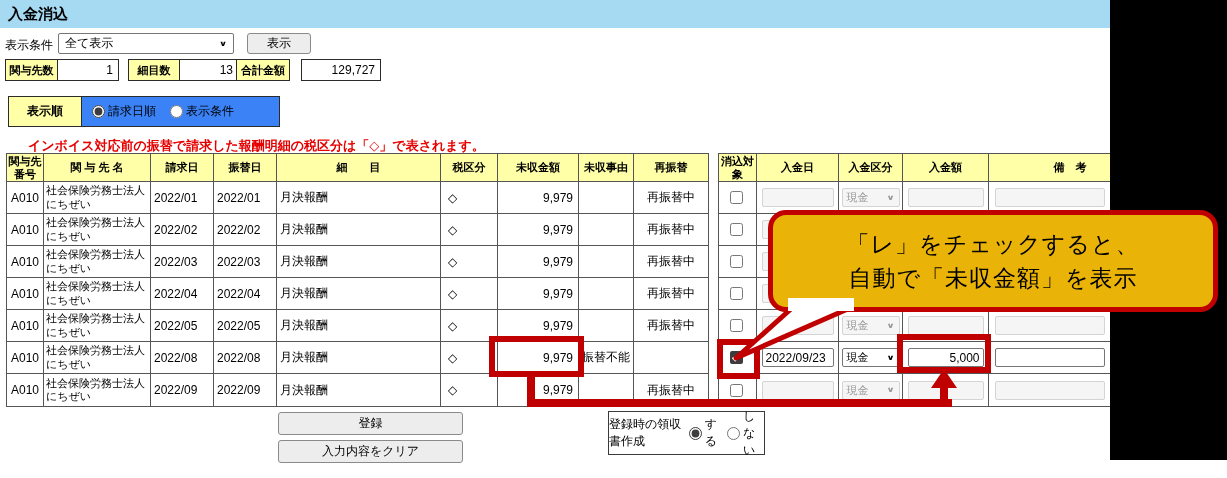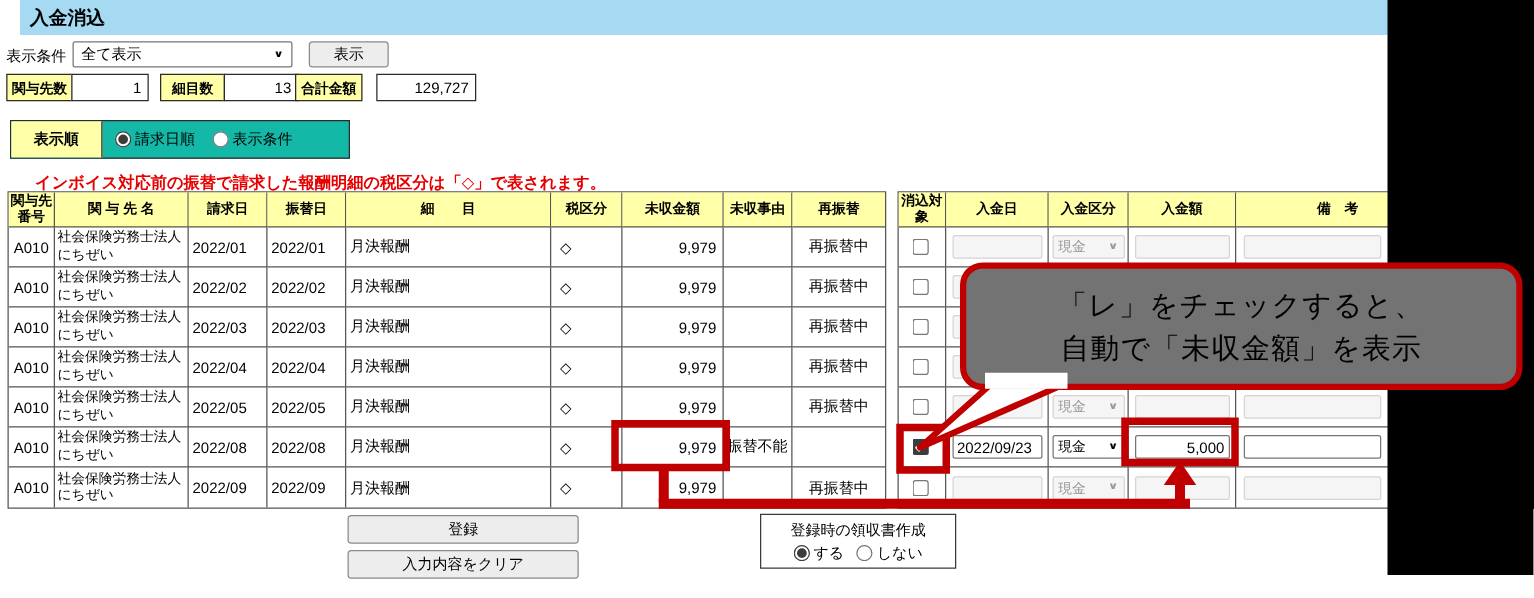--- a/index.html
+++ b/index.html
@@ -8,40 +8,40 @@
     --annotation-red:#c00000;
     --warning-red:#e60000;
     --grid:#555;
   }
   html,body{margin:0;padding:0;background:#fff;}
   #app{
     position:relative;width:1227px;height:478px;overflow:hidden;background:#fff;
     font-family:"Liberation Sans","DejaVu Sans",sans-serif;color:#000;
   }
   
-  .titlebar{position:absolute;left:16px;top:0;width:1110px;height:28px;background:var(--header-blue);
+  .titlebar{position:absolute;left:0;top:0;width:1110px;height:28px;background:var(--header-blue);
     display:flex;align-items:center;padding-left:8px;box-sizing:border-box;font-size:15px;font-weight:bold;}
   .blackbar{position:absolute;left:1110px;top:0;width:117px;height:460px;background:#000;z-index:50;}
   
   .flabel{position:absolute;left:5px;top:37px;font-size:12px;}
   .topselect{position:absolute;left:58px;top:33px;width:176px;height:21px;background:#fff;
     border:1px solid #767676;box-sizing:border-box;display:flex;align-items:center;
     justify-content:space-between;padding:0 6px;font-size:12px;border-radius:2px;}
   .chev{font-size:10px;line-height:1;transform:scaleY(.75);font-weight:bold;}
   .btn{position:absolute;background:#ededed;border:1px solid #8a8a8a;border-radius:3px;
     font-size:12px;display:flex;align-items:center;justify-content:center;box-sizing:border-box;cursor:default;}
   #show-btn{left:247px;top:33px;width:64px;height:21px;}
   
   .sumlabel{position:absolute;height:22px;background:var(--accent-yellow);border:1px solid #2b2b2b;
     font-weight:bold;font-size:11px;display:flex;align-items:center;justify-content:center;box-sizing:border-box;}
   .sumval{position:absolute;height:22px;background:#fff;border:1px solid #2b2b2b;font-size:12px;
     display:flex;align-items:center;justify-content:flex-end;padding-right:5px;box-sizing:border-box;}
   
   .sortbox{position:absolute;left:8px;top:96px;width:272px;height:31px;border:1px solid #2b2b2b;
-    box-sizing:border-box;display:flex;background:#14b8a6;}
+    box-sizing:border-box;display:flex;background:#3b82f6;}
   .sort-label{width:72px;background:var(--accent-yellow);border-right:1px solid #2b2b2b;
     display:flex;align-items:center;justify-content:center;font-size:12px;font-weight:bold;}
   .sort-opts{flex:1;display:flex;align-items:center;padding-left:10px;gap:14px;font-size:12px;}
   input[type=radio],input[type=checkbox]{accent-color:#3c3c3c;width:13px;height:13px;margin:0 3px 0 0;}
   .radio-item{display:flex;align-items:center;}
   .rednote{position:absolute;color:var(--warning-red);font-weight:bold;font-size:13px;white-space:nowrap;}
   
   .tbl{position:absolute;top:153px;border:1px solid var(--grid);background:#fff;box-sizing:content-box;}
   #ltable{left:6px;width:701px;}
   #rtable{left:718px;width:432px;}
@@ -66,36 +66,36 @@
   .in-date{width:72px}
   .in-amt{width:76px;text-align:right}
   .in-rem{width:110px;margin-left:3px}
   .selbox{width:58px;height:19px;border:1px solid #767676;border-radius:2px;background:#fff;
     display:flex;align-items:center;justify-content:space-between;padding:0 4px;font-size:11px;box-sizing:border-box;}
   .selbox.dis{background:#f5f5f5;border-color:#d4d4d4;color:#979797;}
   
   #register-btn{left:278px;top:412px;width:185px;height:23px;}
   #clear-btn{left:278px;top:440px;width:185px;height:23px;}
   .receipt{position:absolute;left:608px;top:411px;width:157px;height:44px;border:1px solid #3a3a3a;
-    box-sizing:border-box;display:flex;flex-direction:column;align-items:center;justify-content:center;
+    box-sizing:border-box;display:flex;align-items:center;justify-content:center;
     font-size:12px;gap:1px;background:#fff;}
   .receipt-opts{display:flex;align-items:center;gap:10px;font-size:12px;}
   
   .rbox{position:absolute;border:6px solid var(--annotation-red);box-sizing:border-box;z-index:40;pointer-events:none;}
   #rbox-unpaid{left:489px;top:336px;width:95px;height:41px;}
   #rbox-check{left:717px;top:339px;width:43px;height:40px;}
   #rbox-amount{left:897px;top:334px;width:94px;height:39px;}
   .rline{position:absolute;background:var(--annotation-red);z-index:40;pointer-events:none;}
   #rline-v1{left:527px;top:375px;width:8px;height:27px;}
   #rline-h{left:527px;top:399px;width:425px;height:8px;}
   #rline-v2{left:940px;top:386px;width:8px;height:15px;}
   .rarrow{position:absolute;left:931px;top:369px;width:0;height:0;border-left:13px solid transparent;
     border-right:13px solid transparent;border-bottom:19px solid var(--annotation-red);z-index:40;pointer-events:none;}
   
-  .bubble{position:absolute;left:768px;top:210px;width:450px;height:102px;background:#737373;
+  .bubble{position:absolute;left:768px;top:210px;width:450px;height:102px;background:#eab308;
     border:5px solid var(--annotation-red);border-radius:18px;z-index:60;display:flex;flex-direction:column;
     align-items:center;justify-content:center;box-sizing:border-box;font-size:23px;line-height:1.5;letter-spacing:1px;}
   .tailsvg{position:absolute;left:726px;top:298px;z-index:61;pointer-events:none;}
 </style>
 </head>
 <body>
 
 <div id="app">
 
   <div class="titlebar">

